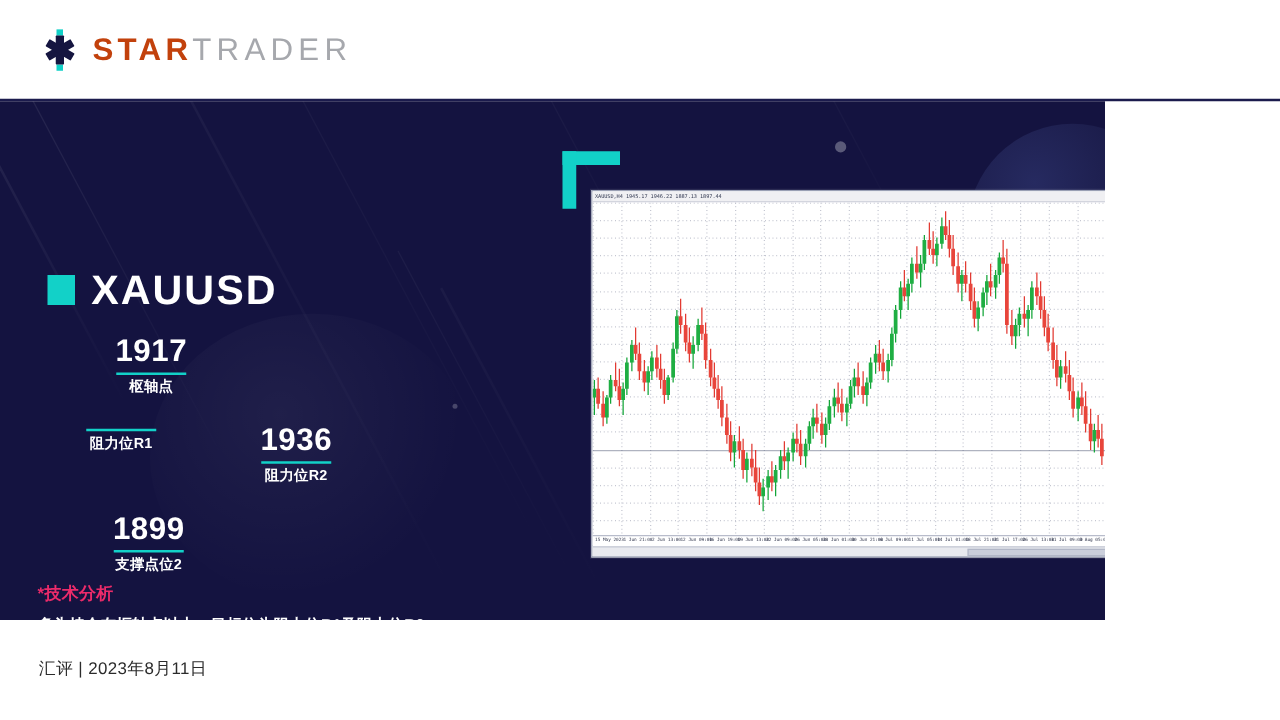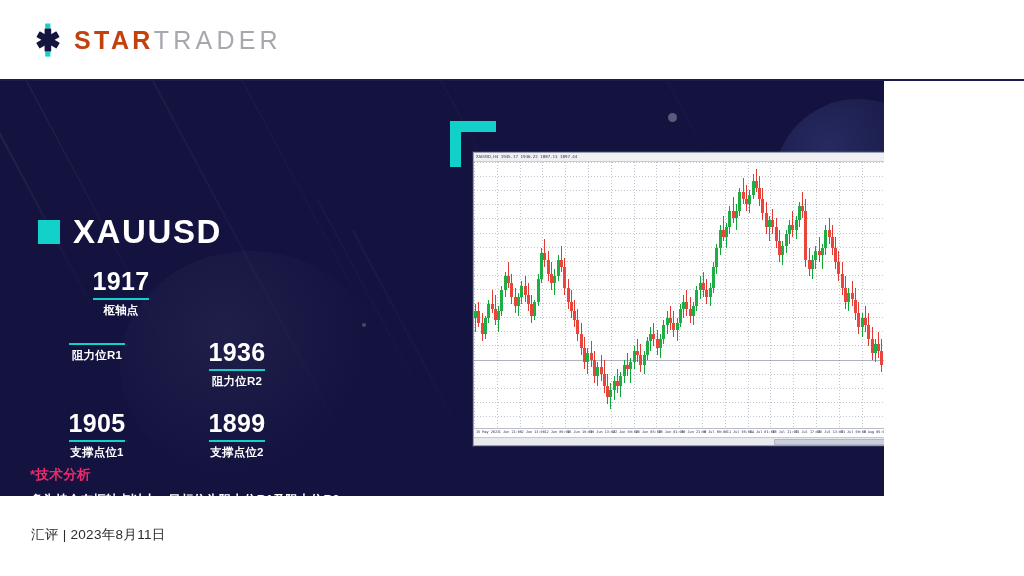--- a/index.html
+++ b/index.html
@@ -247,25 +247,20 @@
         <div class="lvl-bar"></div>
         <div class="lvl-lbl">阻力位R1</div>
       </div>
       <div class="lvl lvl-col2">
         <div class="lvl-num">1936</div>
         <div class="lvl-bar"></div>
         <div class="lvl-lbl">阻力位R2</div>
       </div>
     </div>
     <div class="lvl-row" style="margin-top:10px;">
-      <div class="lvl">
-        <div class="lvl-num">1905</div>
-        <div class="lvl-bar"></div>
-        <div class="lvl-lbl">支撑点位1</div>
-      </div>
       <div class="lvl lvl-col2">
         <div class="lvl-num">1899</div>
         <div class="lvl-bar"></div>
         <div class="lvl-lbl">支撑点位2</div>
       </div>
     </div>
   </div>
 
   <div class="analysis">
     <div class="analysis-title">*技术分析</div>

